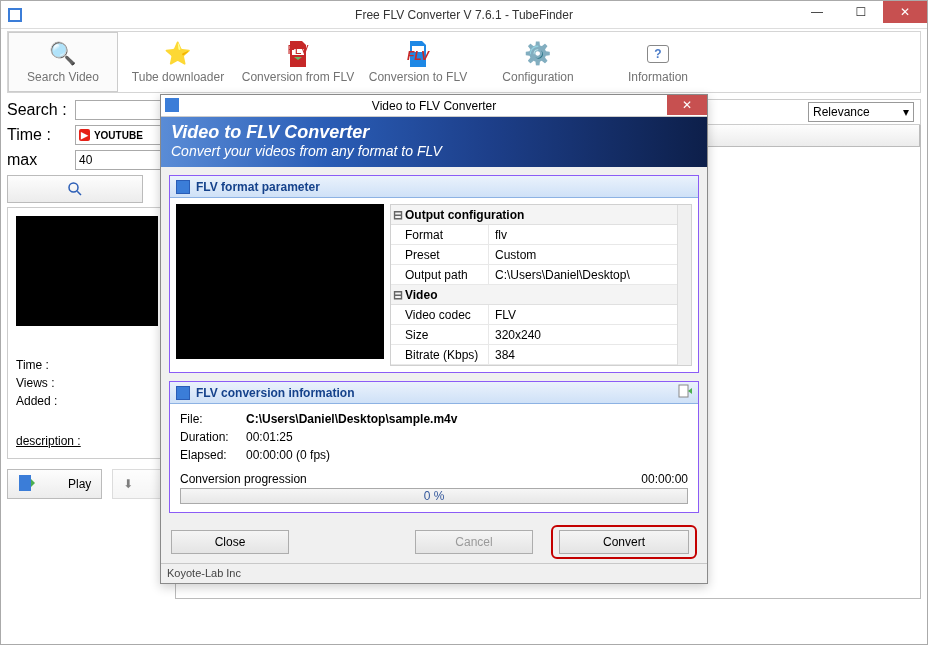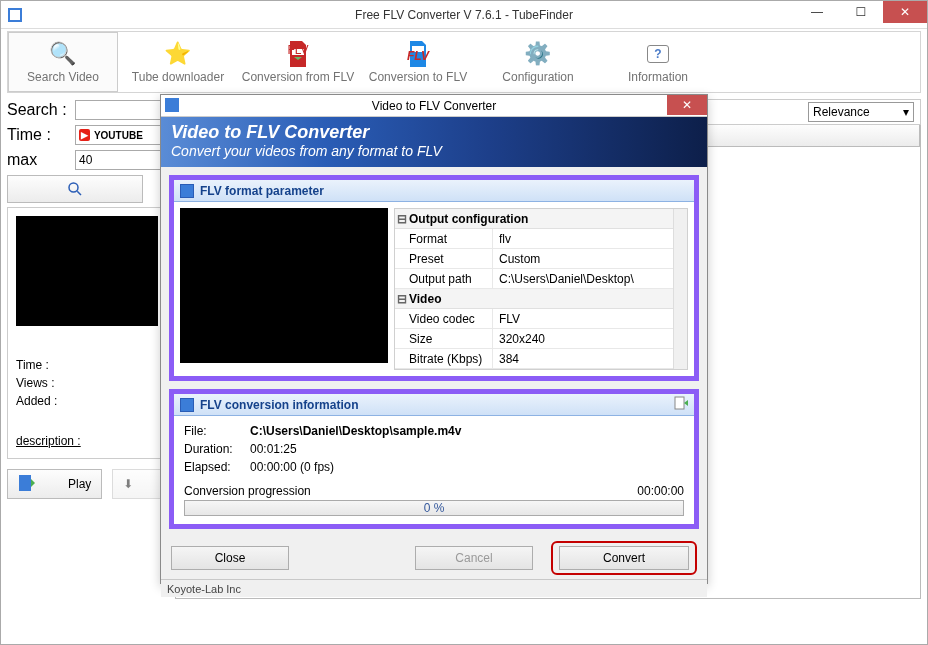--- a/index.html
+++ b/index.html
@@ -45,21 +45,21 @@
 .listbody { border: 1px solid #bbb; border-top: none; height: 452px; background: #fff; }
 
 
 .dialog { position: absolute; left: 159px; top: 93px; width: 548px; height: 490px; border: 1px solid #8a8a8a; background: #f0f0f0; box-shadow: 0 3px 10px rgba(0,0,0,0.2); }
 .dlg-title { height: 22px; background: #fff; display: flex; align-items: center; justify-content: center; position: relative; border-bottom: 1px solid #ccc; }
 .dlg-title .icon { position: absolute; left: 4px; top: 3px; }
 .banner { height: 50px; background: linear-gradient(90deg,#5a8cd6 0%, #2a5db6 30%, #1d3f8a 60%, #0d1f4a 100%); color: #fff; padding: 5px 10px 0 10px; }
 .banner h1 { margin: 0; font-size: 18px; font-weight: bold; font-style: italic; }
 .banner p { margin: 0; font-size: 14px; font-style: italic; }
 
-.panel { margin: 8px; border: 5px solid #8b5cf6; background: #fff; }
+.panel { margin: 8px; border: 1px solid #8b5cf6; background: #fff; }
 .panel-head { height: 22px; background: linear-gradient(#eaf2fc,#cfe1f7); border-bottom: 1px solid #8db2e3; display: flex; align-items: center; padding: 0 6px; gap: 6px; color: #15428b; font-weight: bold; position: relative; }
 .panel-head .doc-icon { width: 14px; height: 14px; background: #3b7dd8; border: 1px solid #2a5db6; }
 .panel-head .export-icon { position: absolute; right: 6px; }
 .panel-body { padding: 6px; display: flex; gap: 6px; }
 .vid-preview { width: 208px; height: 155px; background: #000; }
 .prop-grid { flex: 1; border: 1px solid #d0d0d0; position: relative; }
 .pg-scroll { position: absolute; right: 0; top: 0; width: 14px; height: 100%; background: #f0f0f0; border-left: 1px solid #ddd; }
 .pg-section { display: flex; align-items: center; height: 20px; background: #f4f4f4; font-weight: bold; border-bottom: 1px solid #e0e0e0; }
 .pg-section .exp { width: 14px; text-align: center; color: #666; }
 .pg-row { display: flex; height: 20px; border-bottom: 1px solid #e8e8e8; }

